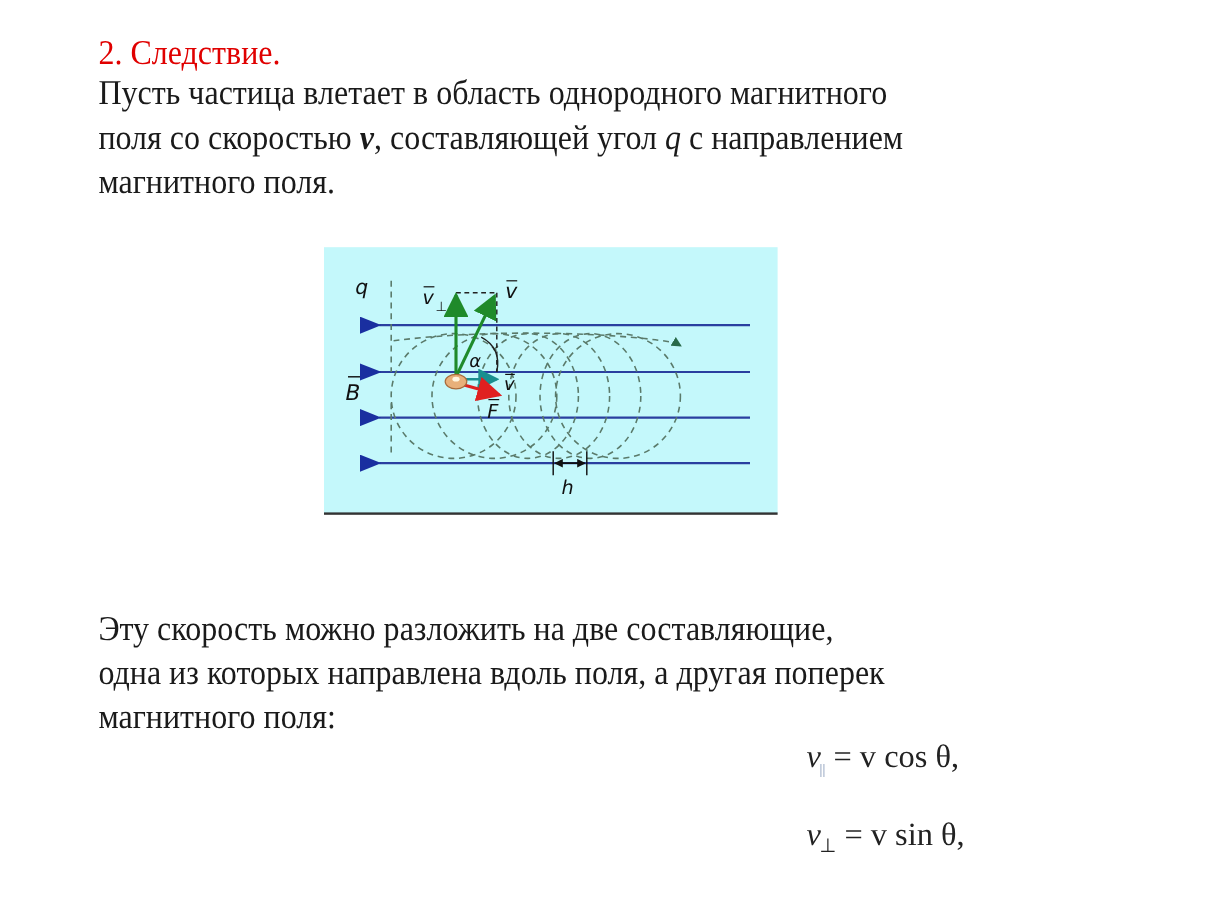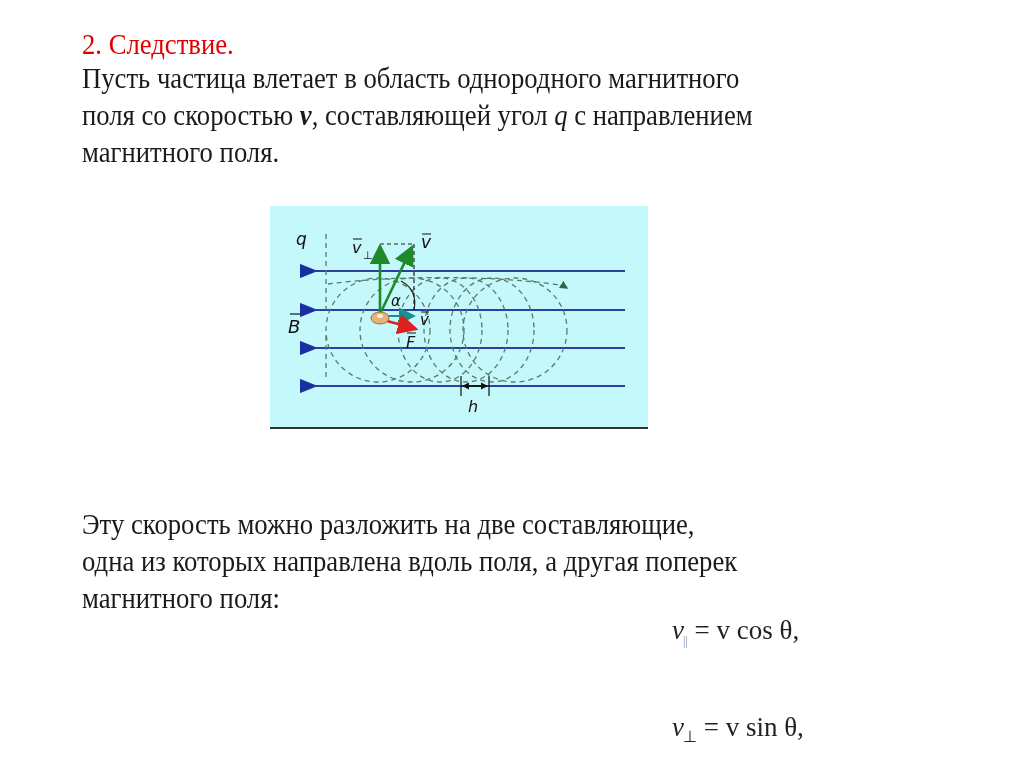--- a/index.html
+++ b/index.html
@@ -8,21 +8,21 @@
   .slide { position:absolute; left:0; top:0; width:1024px; height:767px; }
   .heading { position:absolute; left:82px; top:27px; font-size:29px; color:#e00000; line-height:34px; transform:scaleX(0.92); transform-origin:left top; }
   .para1 { position:absolute; left:82px; top:60px; width:880px; font-size:29px; line-height:37px; transform:scaleX(0.92); transform-origin:left top; }
   .para2 { position:absolute; left:82px; top:506px; width:880px; font-size:29px; line-height:37px; transform:scaleX(0.92); transform-origin:left top; }
   .line { display:block; white-space:nowrap; }
   .it { font-style:italic; }
   .diagram { position:absolute; left:270px; top:206px; width:378px; height:222px; background:#c4f8fb; }
   .diagram-base { position:absolute; left:270px; top:427px; width:378px; height:2px; background:#333; }
   .formula { position:absolute; font-family:Liberation Serif, serif; font-size:27px; color:#222; }
   .f1 { left:672px; top:615px; }
-  .f2 { left:672px; top:712px; }
+  .f2 { left:672px; top:680px; }
   .sub-par { font-size:12px; color:#7a8fb0; vertical-align:-6px; margin-left:-1px; }
   .sub-perp { font-size:16px; vertical-align:-6px; margin-left:-1px; }
 </style>
 </head>
 <body>
 
 <div class="slide">
   <div class="heading">2. Следствие.</div>
 
   <div class="para1">

